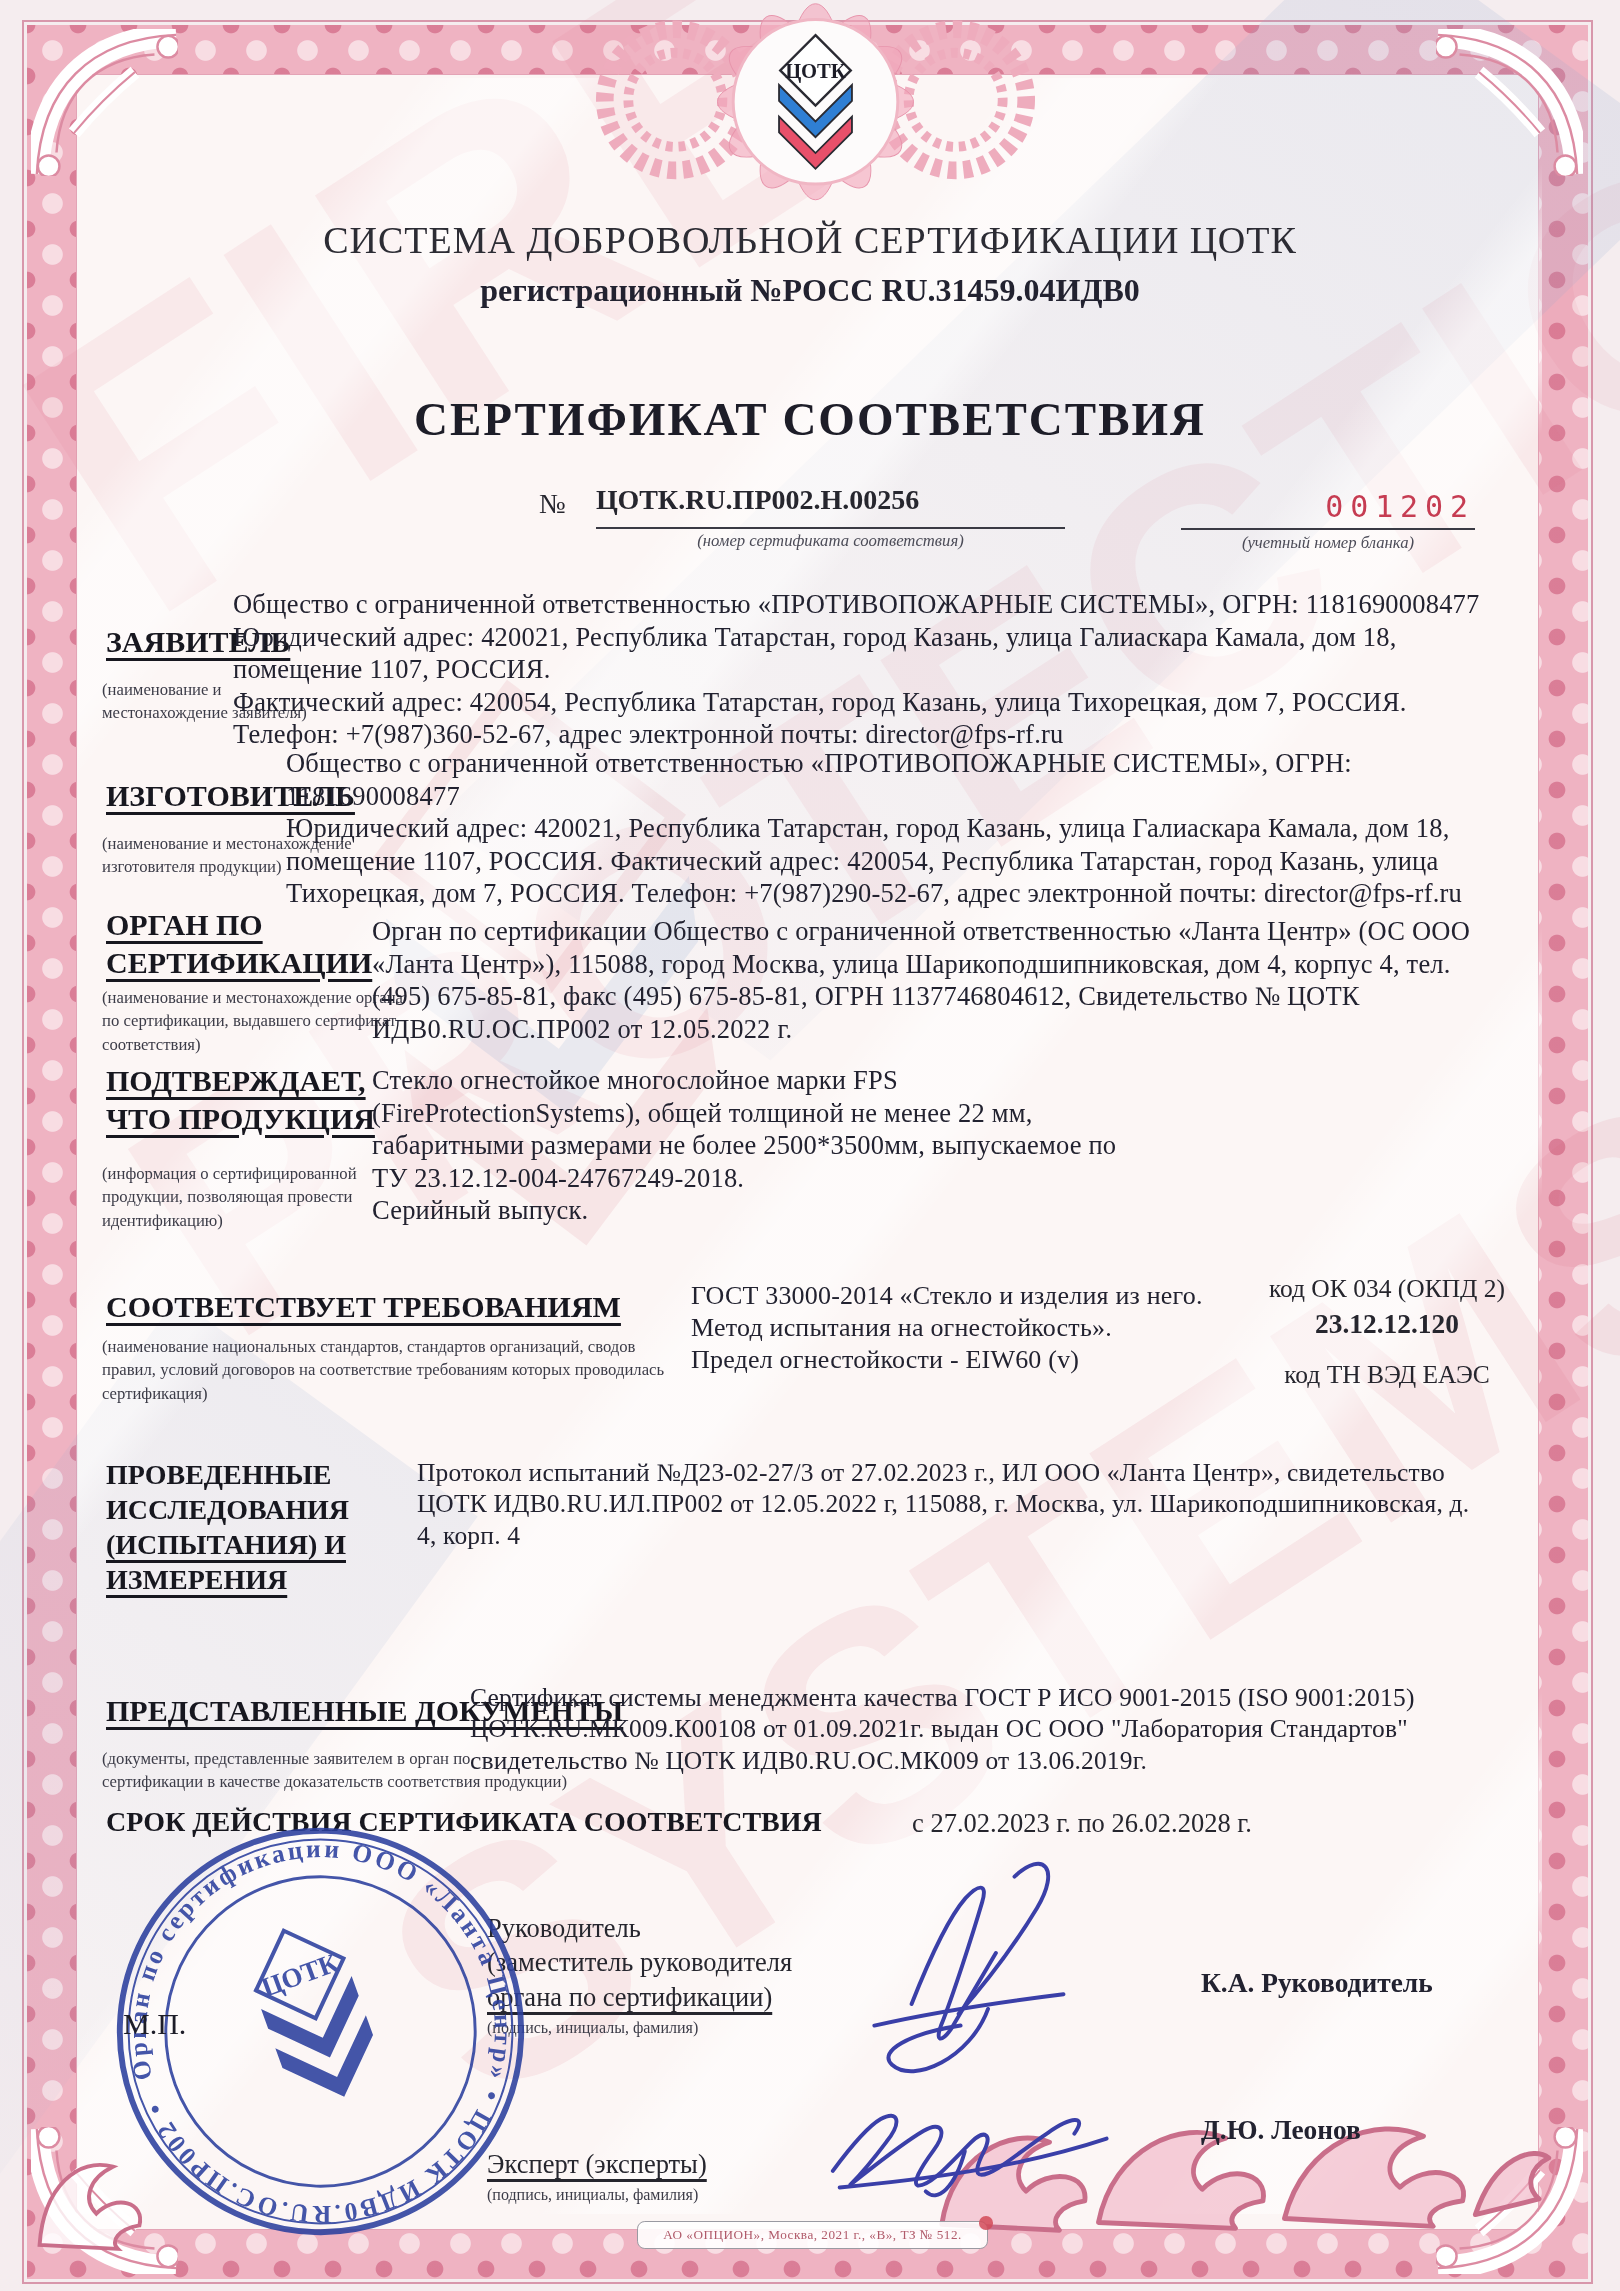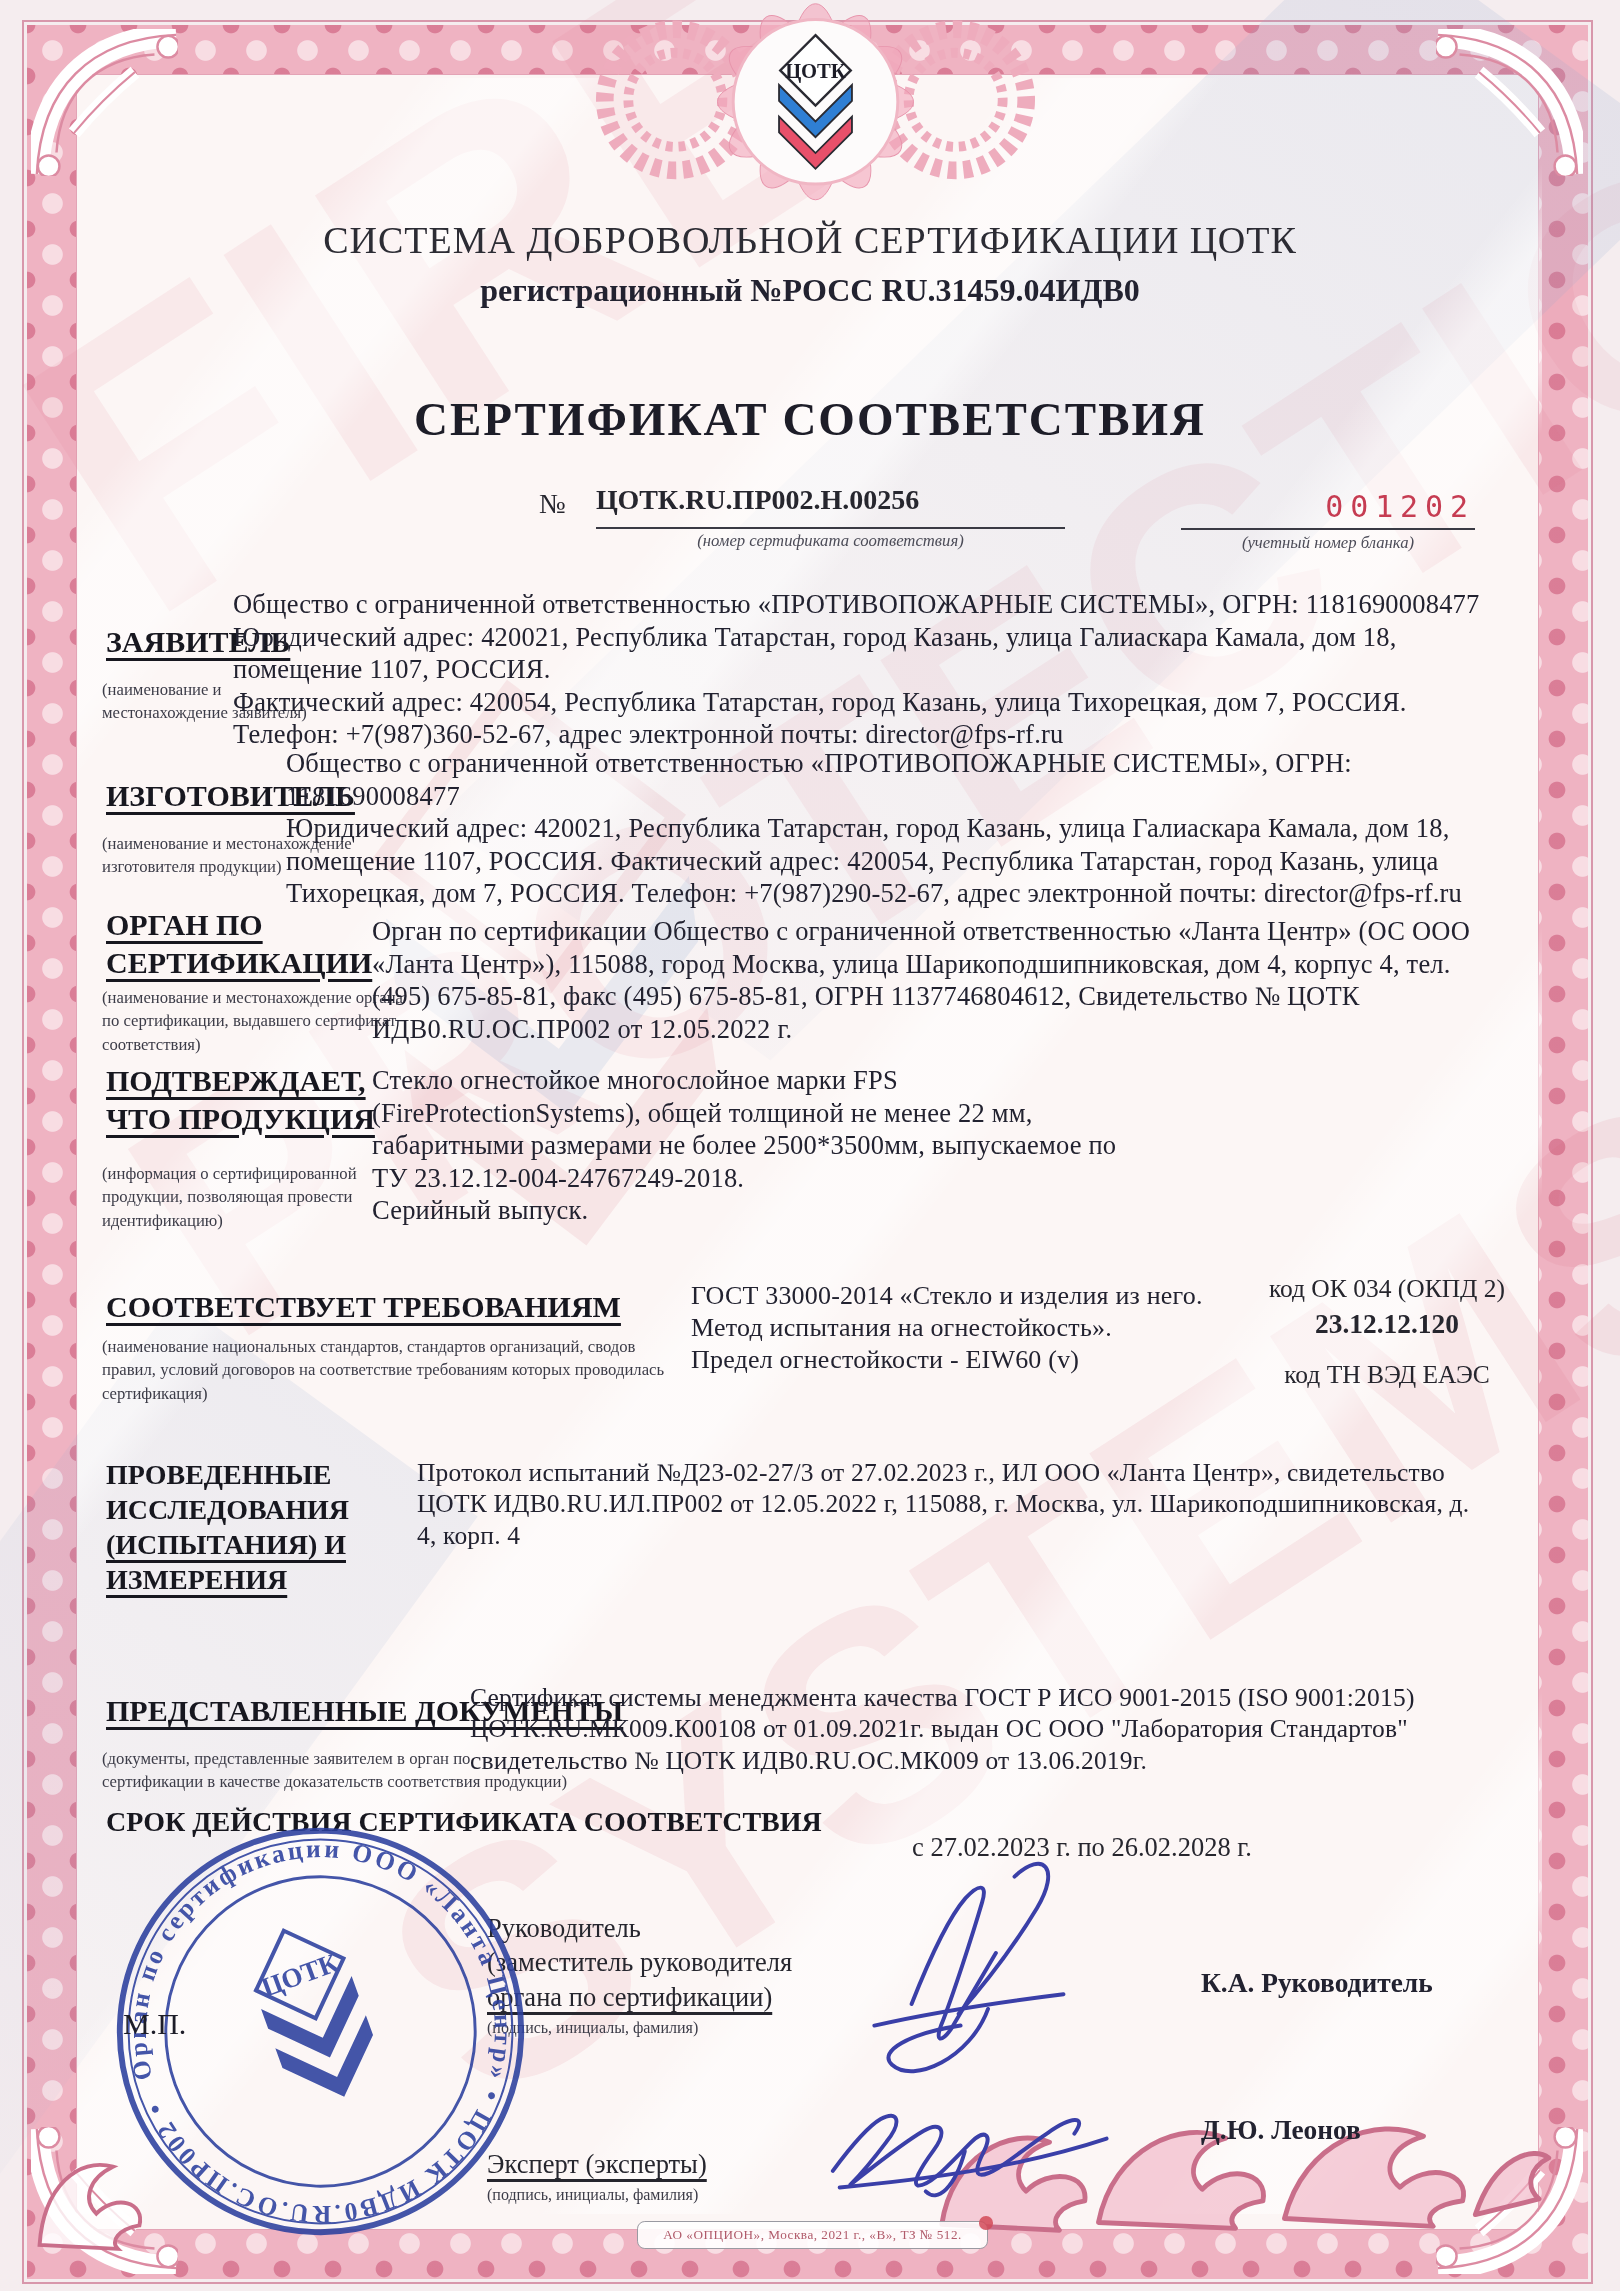--- a/index.html
+++ b/index.html
@@ -75,21 +75,21 @@
   .sec-content{position:absolute;z-index:5;font-size:26.5px;line-height:1.23;letter-spacing:0.2px;color:#222230;}
   .sec-content p{margin:0;}
   .lbl-line{display:block;}
   .lbl-line.und{text-decoration:underline;text-decoration-thickness:2.9px;text-underline-offset:5.9px;}
 
   .codes-okpd-label{position:absolute;left:1245px;top:1274px;width:284px;z-index:5;font-size:25.5px;text-align:center;}
   .codes-okpd-value{position:absolute;left:1245px;top:1309px;width:284px;z-index:5;font-size:27.4px;font-weight:bold;text-align:center;}
   .codes-tnved-label{position:absolute;left:1245px;top:1360px;width:284px;z-index:5;font-size:25.5px;text-align:center;}
 
   .validity-label{position:absolute;left:106px;top:1806px;z-index:5;font-size:28px;font-weight:bold;color:#17171f;}
-  .validity-value{position:absolute;left:912px;top:1808px;z-index:5;font-size:26.5px;margin-top:24px;}
+  .validity-value{position:absolute;left:912px;top:1808px;z-index:5;font-size:26.5px;}
 
   
   .mp{position:absolute;left:123px;top:2007px;z-index:7;font-size:30px;color:#1d1d28;}
   .stamp{position:absolute;left:110px;top:1821px;width:421px;height:421px;z-index:6;
     transform:rotate(-20deg);opacity:.88;}
   .head-block{position:absolute;left:487px;top:1911px;z-index:5;font-size:26.5px;line-height:1.3;}
   .head-block .cap, .expert-block .cap{font-size:16px;color:#3c3c48;margin-top:3.9px;}
   .expert-block{position:absolute;left:487px;top:2147px;z-index:5;font-size:26.5px;line-height:1.3;}
   .sig{position:absolute;z-index:6;pointer-events:none;}
   .sig1{left:843px;top:1857px;}

